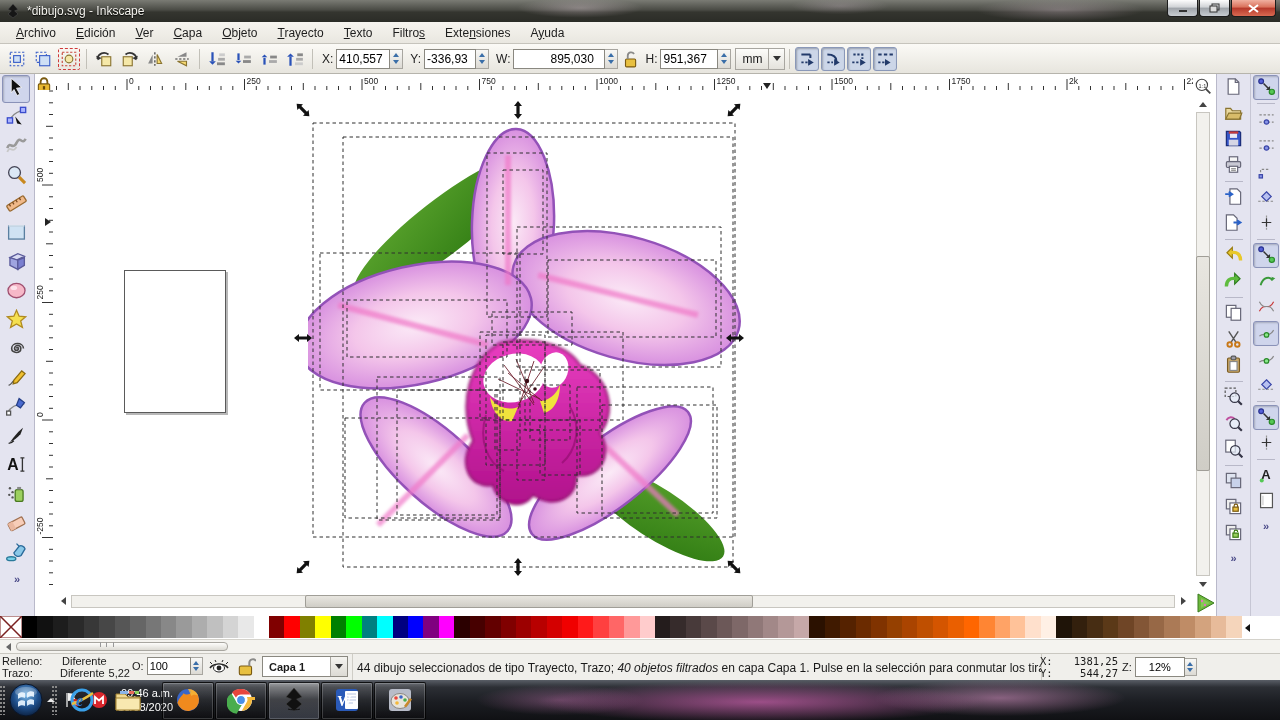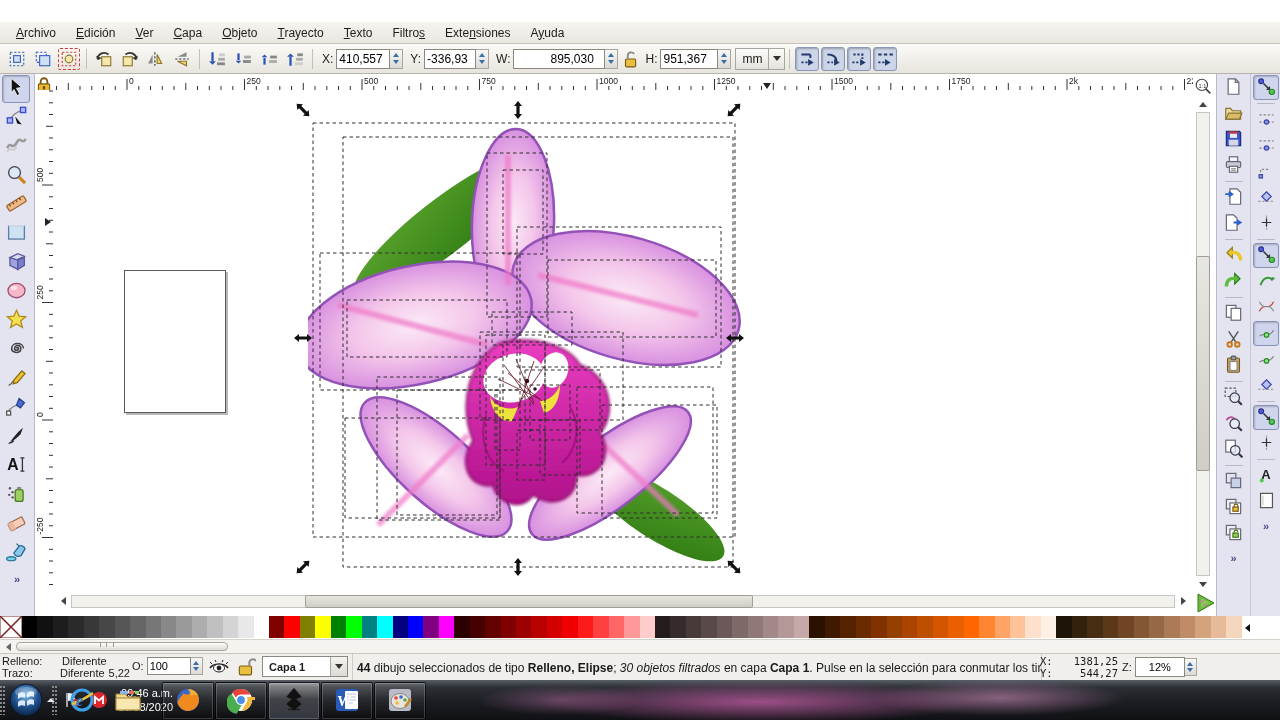--- a/index.html
+++ b/index.html
@@ -90,21 +90,21 @@
   #opacity-grp input{width:38px;height:16px;border:1px solid #8a8880;font:11px "Liberation Sans",sans-serif;padding:0 2px;}
   #opacity-grp .spin{height:18px;width:12px;}
   #eye-btn{left:208px;top:2px;width:22px;height:22px;}
   #lock-btn2{left:236px;top:2px;width:20px;height:22px;}
   #layer-dd{left:262px;top:2px;width:86px;height:21px;background:#fff;border:1px solid #8a8880;display:flex;align-items:center;box-sizing:border-box;}
   #layer-dd .val{flex:1;padding-left:6px;font-weight:bold;font-size:11px;}
   #layer-dd .dd{width:16px;height:100%;background:linear-gradient(#f4f3ef,#dcdad4);border-left:1px solid #a8a6a0;display:flex;align-items:center;justify-content:center;}
   #status-msg{left:352px;top:0;width:684px;height:27px;display:flex;align-items:center;overflow:hidden;white-space:nowrap;
     border-left:1px solid #cfcdc6;border-right:1px solid #cfcdc6;padding-left:4px;font-size:12px;}
   #status-msg span{white-space:pre;}
-  .b{font-weight:bold;} .i{font-style:italic;}
+  .b{font-weight:normal;} .i{font-style:italic;}
   #coords{left:1040px;top:1px;width:78px;font-family:"DejaVu Sans Mono",monospace;font-size:10.5px;line-height:12px;}
   #coords .row{display:flex;justify-content:space-between;}
   #zoom-grp{left:1122px;top:3px;display:flex;align-items:center;}
   #zoom-grp input{width:44px;height:16px;border:1px solid #8a8880;font:11px "Liberation Sans",sans-serif;text-align:center;}
   #zoom-grp .spin{height:18px;width:12px;}
   
   #taskbar{left:0;top:680px;width:1280px;height:40px;
     background:linear-gradient(180deg,#595e66 0%,#2c2f35 18%,#1b1d22 55%,#101114 100%);}
   #taskbar .bleed{position:absolute;inset:0;
     background:radial-gradient(ellipse 320px 30px at 760px 22px,rgba(225,105,190,.65),transparent 70%),
@@ -125,20 +125,47 @@
   #clock{text-align:right;font-size:11px;line-height:14px;margin:0 10px 0 6px;}
   
   svg.overlay{position:absolute;left:0;top:0;pointer-events:none;}
   .selrect{fill:none;stroke:#2e2e2e;stroke-width:1;stroke-dasharray:3.5 3;}
 </style>
 </head>
 <body>
 
 <div id="screen">
 
+  <div id="titlebar" class="abs">
+    <div class="smudge"></div>
+    <div id="app-icon">
+      <svg viewBox="0 0 16 16">
+          <path d="M8 1l5 5.5-3.4 1.4L13 11l-5 4-5-4 3.4-3.1L3 6.5z" fill="#161616" stroke="#555" stroke-width=".5"></path>
+        </svg>
+    </div>
+    <span id="title-text">*dibujo.svg - Inkscape</span>
+    <div class="winbtns">
+      <div class="winbtn">
+          <svg width="10" height="9">
+            <rect x="1" y="6" width="8" height="2" fill="#333"></rect>
+          </svg>
+        </div>
+      <div class="winbtn">
+          <svg width="12" height="10">
+            <rect x="3" y="1" width="7" height="6" fill="none" stroke="#333"></rect>
+            <rect x="1" y="3" width="7" height="6" fill="#ddd" stroke="#333"></rect>
+          </svg>
+        </div>
+      <div class="winbtn close">
+          <svg width="11" height="9">
+            <path d="M1 1l9 7M10 1L1 8" stroke="#fff" stroke-width="2"></path>
+          </svg>
+        </div>
+    </div>
+  </div>
 
   <div id="menubar" class="abs">
       <div class="menu-item"><u>A</u>rchivo</div>
       <div class="menu-item"><u>E</u>dición</div>
       <div class="menu-item"><u>V</u>er</div>
       <div class="menu-item"><u>C</u>apa</div>
       <div class="menu-item"><u>O</u>bjeto</div>
       <div class="menu-item"><u>T</u>rayecto</div>
       <div class="menu-item"><u>T</u>exto</div>
       <div class="menu-item">Filtro<u>s</u></div>
@@ -1099,23 +1126,23 @@
     </div>
     <div id="layer-dd" class="abs">
       <span class="val">Capa 1</span>
       <span class="dd">
           <span class="tri-dn"></span>
         </span>
     </div>
     <div id="status-msg" class="abs">
       <span class="b">44</span>
         <span> dibujo seleccionados de tipo </span>
-        <span class="b">Relleno, Elipse</span>
+        <span class="b">Trayecto, Trazo</span>
         <span>; </span>
-        <span class="i">30 objetos filtrados</span>
+        <span class="i">40 objetos filtrados</span>
         <span> en capa </span>
         <span class="b">Capa 1</span>
         <span>. Pulse en la selección para conmutar los tiradores de escalado/rota...</span>
     </div>
     <div id="coords" class="abs">
       <div class="row">
           <span>X:</span>
           <span>1381,25</span>
         </div>
       <div class="row">

